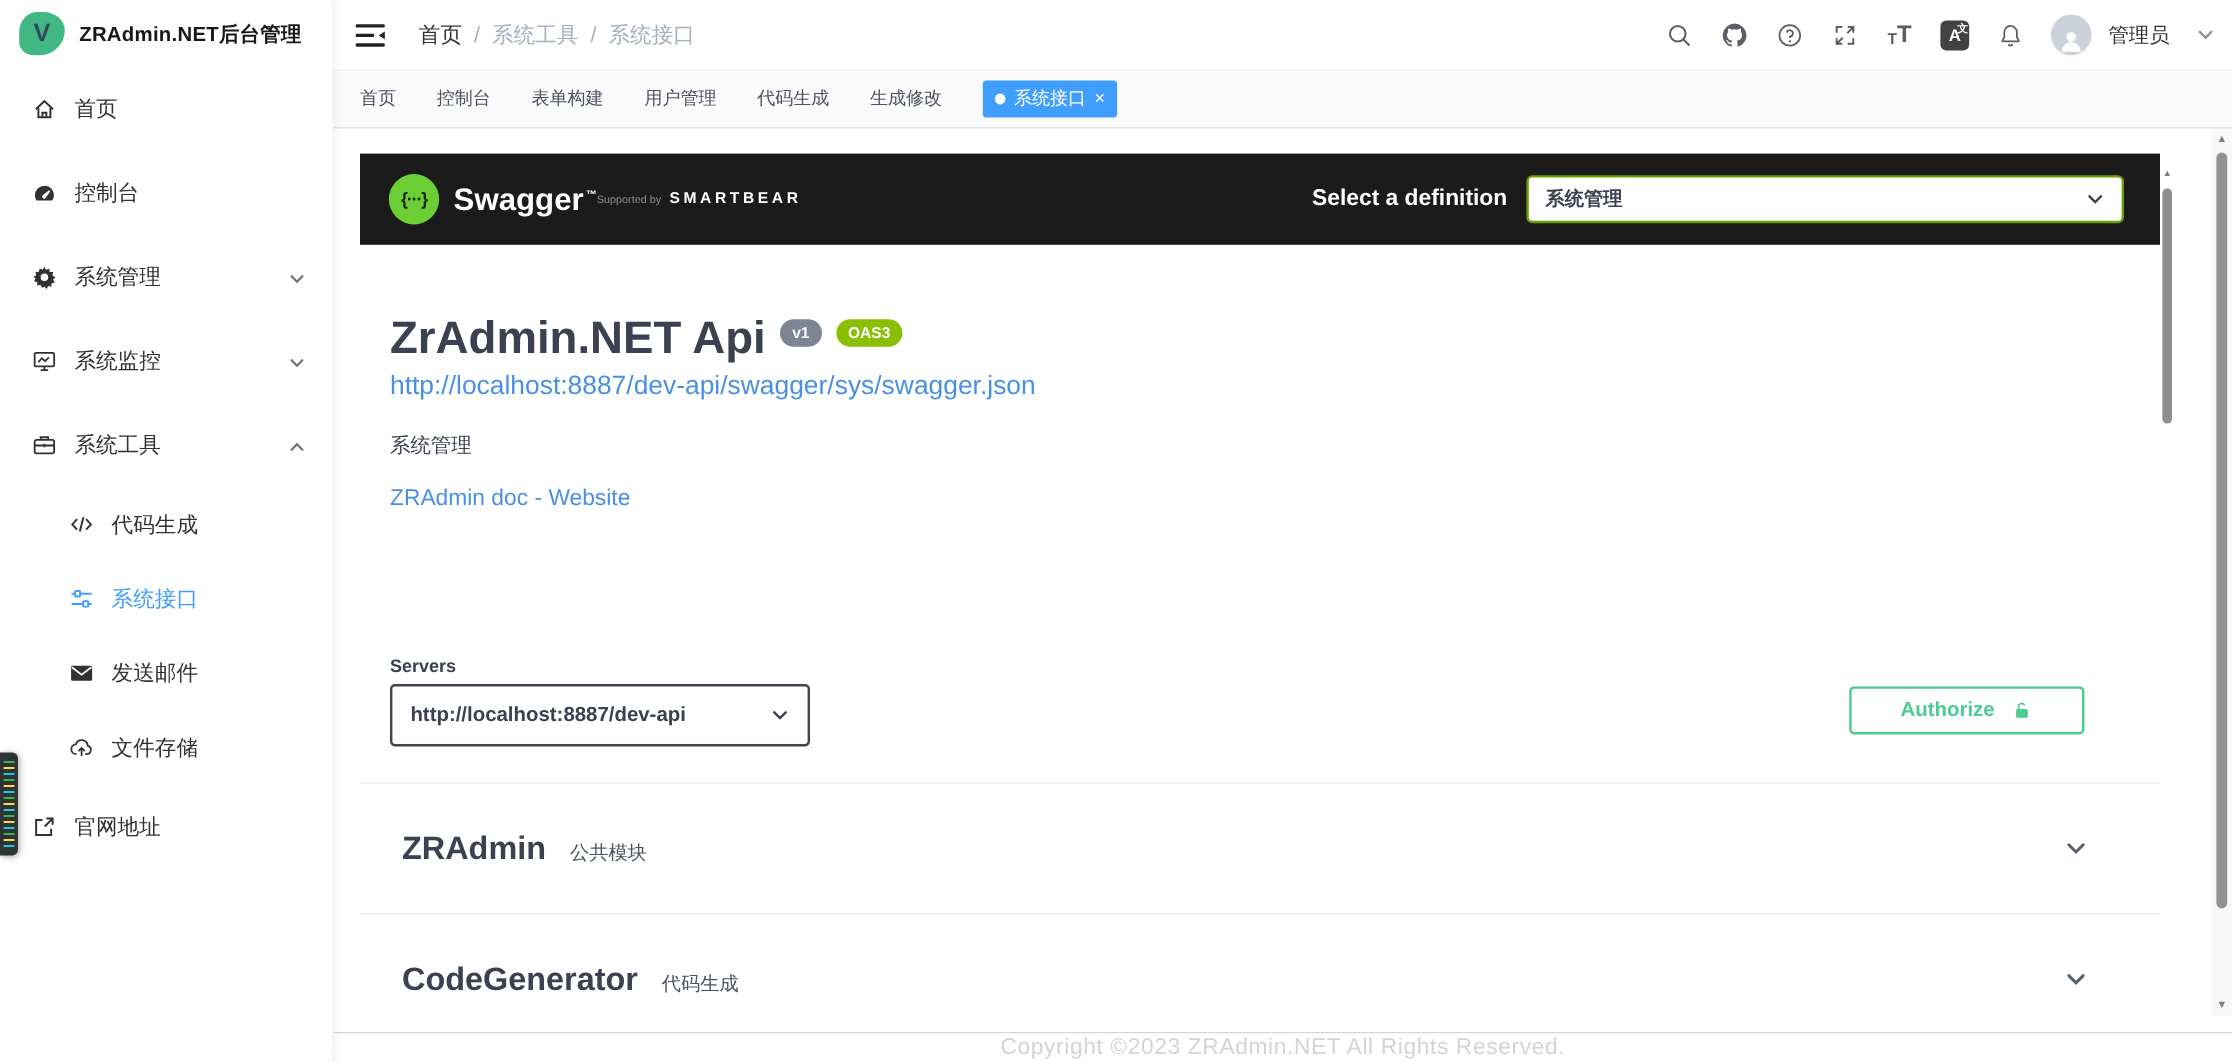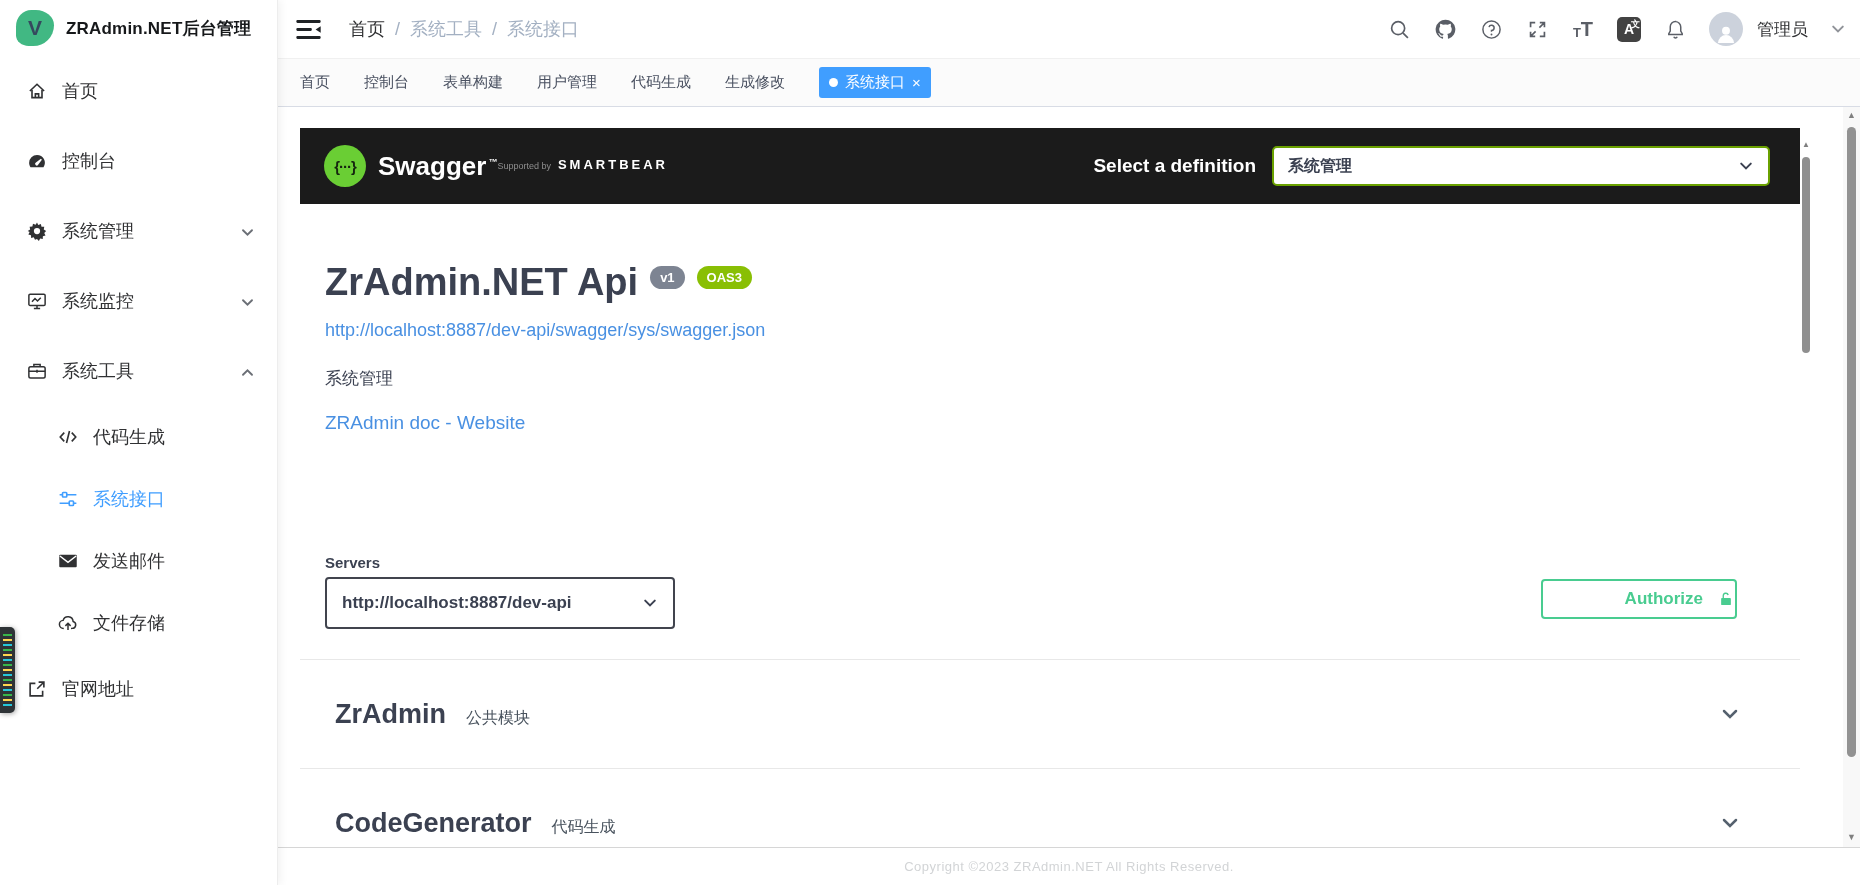--- a/index.html
+++ b/index.html
@@ -74,28 +74,28 @@
   .sw-select{width:498px;height:40px;background:#fff;border:2px solid #6aa100;border-radius:5px;display:flex;align-items:center;justify-content:space-between;padding:0 14px;font-size:16px;font-weight:bold;color:var(--title-dark);cursor:pointer}
   .sel-chev{width:16px;height:16px;color:#3b4151}
   .sel-chev svg{width:16px;height:16px}
 
   .sw-info{padding:56px 25px 0}
   .sw-title-row{display:flex;align-items:flex-start;gap:12px}
   .sw-title{font-size:38px;font-weight:bold;color:var(--title-dark);line-height:44px}
   .badge{border-radius:57px;color:#fff;font-size:13px;font-weight:bold;padding:4px 10px;margin-top:6px}
   .badge.v{background:var(--version-gray)}
   .badge.oas{background:var(--oas3-green)}
-  .sw-url{display:inline-block;margin-top:16px;font-size:18px;color:var(--link-blue);text-decoration:none;cursor:pointer}
+  .sw-url{display:inline-block;margin-top:4px;font-size:22px;color:var(--link-blue);text-decoration:none;cursor:pointer}
   .sw-desc{margin-top:26px;font-size:17px;color:var(--title-dark)}
   .sw-doclink{display:block;margin-top:22px;font-size:19px;color:var(--link-blue);text-decoration:none;cursor:pointer;width:max-content}
 
   .scheme-row{margin-right:12px;padding:120px 25px 30px;border-bottom:1px solid #e8e8e8;display:flex;align-items:flex-end;justify-content:space-between}
   .servers-label{font-size:15px;font-weight:bold;color:var(--title-dark);margin-bottom:6px}
   .server-select{width:350px;height:52px;border:2px solid #41444e;border-radius:4px;display:flex;align-items:center;justify-content:space-between;padding:0 15px;font-size:17px;font-weight:bold;color:var(--title-dark);cursor:pointer;background:#fff}
-  .authorize-btn{width:196px;height:40px;background:#fff;border:2px solid var(--authorize-green);border-radius:4px;color:var(--authorize-green);font-weight:bold;font-size:17px;font-family:inherit;display:flex;align-items:center;justify-content:flex-end;gap:14px;margin:0 38px 10px 0;cursor:pointer}
+  .authorize-btn{width:196px;height:40px;background:#fff;border:2px solid var(--authorize-green);border-radius:4px;color:var(--authorize-green);font-weight:bold;font-size:17px;font-family:inherit;display:flex;align-items:center;justify-content:center;gap:14px;margin:0 38px 10px 0;cursor:pointer}
   .lock{width:18px;height:18px;color:var(--authorize-green)}
   .lock svg{width:18px;height:18px}
 
   .opblock-tag{margin-right:12px;height:109px;display:flex;align-items:center;padding:0 60px 0 35px;border-bottom:1px solid #e8e8e8;cursor:pointer}
   .tag-name{font-size:27px;font-weight:bold;color:var(--title-dark)}
   .tag-desc{font-size:16px;color:#49535e;margin-left:20px;padding-top:8px}
   .tag-chev{margin-left:auto;width:20px;height:20px;color:#55616e}
   .tag-chev svg{width:20px;height:20px}
 
   
@@ -104,21 +104,21 @@
   .inner-thumb{position:absolute;top:29px;left:2px;width:8px;height:196px;background:#8f8f8f;border-radius:4px}
   .outer-scrollbar{position:absolute;top:0;right:0;width:17px;height:100%;background:#f8f8f8}
   .sb-arrow{position:absolute;left:0;width:100%;text-align:center;font-size:9px;color:#7f7f7f;cursor:pointer}
   .sb-arrow.up{top:3px}
   .sb-arrow.up::before{content:"▲"}
   .sb-arrow.down{bottom:5px}
   .sb-arrow.down::before{content:"▼"}
   .outer-thumb{position:absolute;top:20px;left:4px;width:9px;height:630px;background:#929292;border-radius:5px}
 
   
-  .footer{position:absolute;left:278px;right:0;bottom:0;height:38px;background:#fff;border-top:1px solid #d6d6d6;display:flex;align-items:center;justify-content:center;font-size:13px;color:#d2d4d6;letter-spacing:.5px;z-index:3}
+  .footer{position:absolute;left:278px;right:0;bottom:0;height:25px;background:#fff;border-top:1px solid #d6d6d6;display:flex;align-items:center;justify-content:center;font-size:19px;color:#d2d4d6;letter-spacing:.5px;z-index:3}
 </style>
 </head>
 <body>
 
 <div id="app">
 
   <aside class="sidebar">
     <div class="logo-row">
       <div class="logo-blob">
           <span>V</span>
@@ -363,21 +363,21 @@
           <span>Authorize</span>
           <span class="lock"><svg viewBox="0 0 20 20" fill="currentColor">
                 <path d="M6.2 8.8V6.3a3.6 3.6 0 0 1 7-1.1l-1.6.5a2 2 0 0 0-3.9.6v2.5z"></path>
                 <rect x="4.6" y="8.8" width="10.8" height="8" rx="1"></rect>
               </svg></span>
         </button>
       </div>
 
       <div id="sections">
           <div class="opblock-tag">
-            <span class="tag-name">ZrAdmin</span>
+            <span class="tag-name">ZRAdmin</span>
             <span class="tag-desc">公共模块</span>
             <span class="tag-chev"><svg viewBox="0 0 12 12" fill="none" stroke="currentColor" stroke-width="1.5" stroke-linecap="round">
                 <path d="m2.4 4.2 3.6 3.6 3.6-3.6"></path>
               </svg></span>
           </div>
           <div class="opblock-tag">
             <span class="tag-name">CodeGenerator</span>
             <span class="tag-desc">代码生成</span>
             <span class="tag-chev"><svg viewBox="0 0 12 12" fill="none" stroke="currentColor" stroke-width="1.5" stroke-linecap="round">
                 <path d="m2.4 4.2 3.6 3.6 3.6-3.6"></path>

